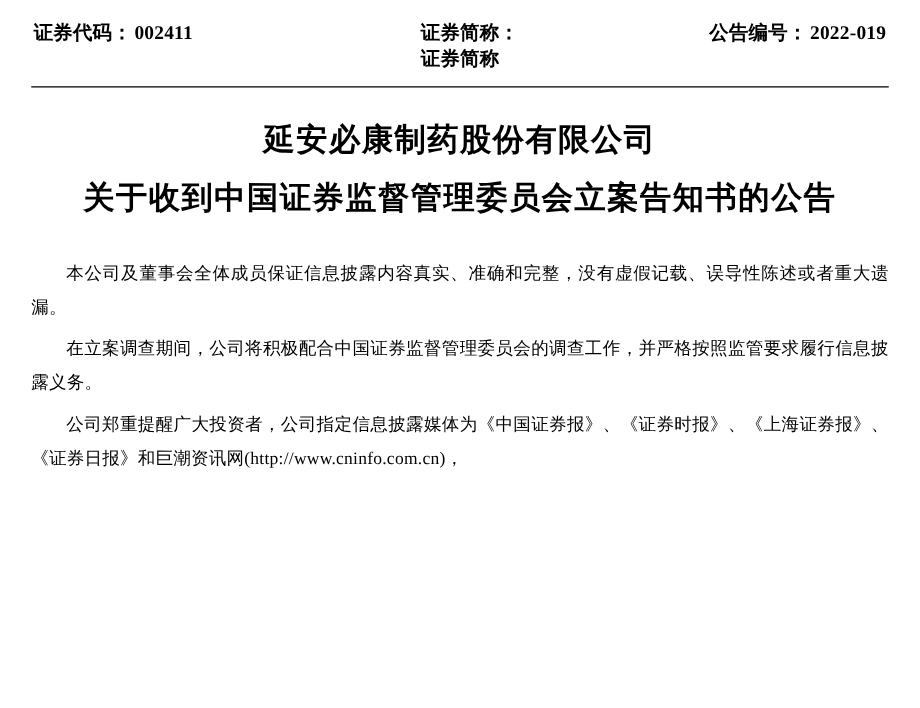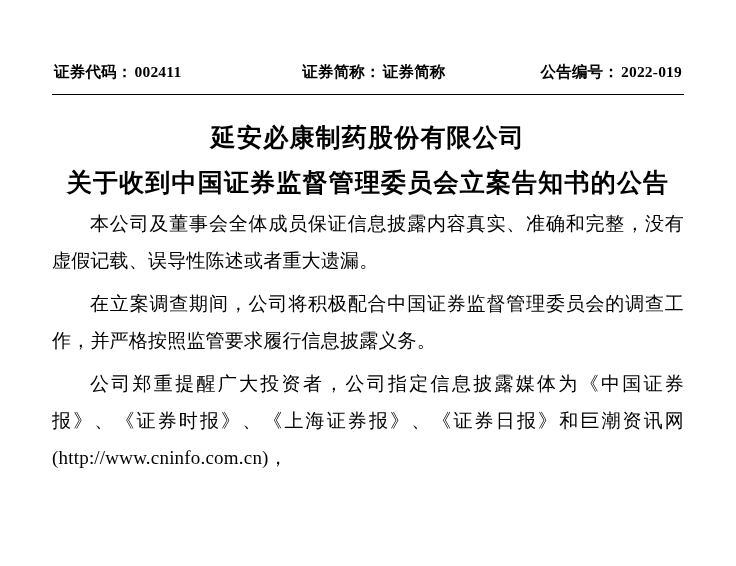--- a/index.html
+++ b/index.html
@@ -12,21 +12,21 @@
     height: 566px;
     font-family: "Liberation Serif", "DejaVu Serif", serif;
     color: #000000;
     overflow: hidden;
   }
   .page {
     position: relative;
     width: 736px;
     height: 562px;
     box-sizing: border-box;
-    padding: 0 52px;
+    padding: 0 25px;
   }
 
   
   .header-row {
     display: flex;
     justify-content: space-between;
     align-items: baseline;
     padding-top: 16px;
     font-size: 15.5px;
     font-weight: bold;
@@ -36,24 +36,23 @@
   .header-item {
     display: flex;
     align-items: baseline;
   }
   .header-item .lbl {
     font-weight: bold;
   }
   .header-item .val {
     font-weight: bold;
     margin-left: 2px;
-    margin-top: 46px;
   }
   .header-left { margin-left: 2px; }
-  .header-center { margin-left: 26px; }
+  .header-center { margin-left: 26px; flex-direction: column; }
   .header-right { margin-right: 2px; }
 
   .rule {
     margin-top: 11px;
     border-top: 1.6px solid #000;
     width: 100%;
   }
 
   
   .title-block {
@@ -66,21 +65,22 @@
     letter-spacing: 1.2px;
     line-height: 1.55;
   }
   .title-line.second {
     margin-top: 8px;
     font-family: Liberation Mono, monospace;
   }
 
   
   .body {
-    font-size: 19px;
+    margin-top: 26px;
+    font-size: 14px;
     line-height: 1.95;
     letter-spacing: 0.2px;
     text-align: justify;
     text-justify: inter-ideograph;
     font-family: Liberation Serif, serif;
   }
   .para {
     text-indent: 2em;
     margin: 0 0 6px 0;
   }

